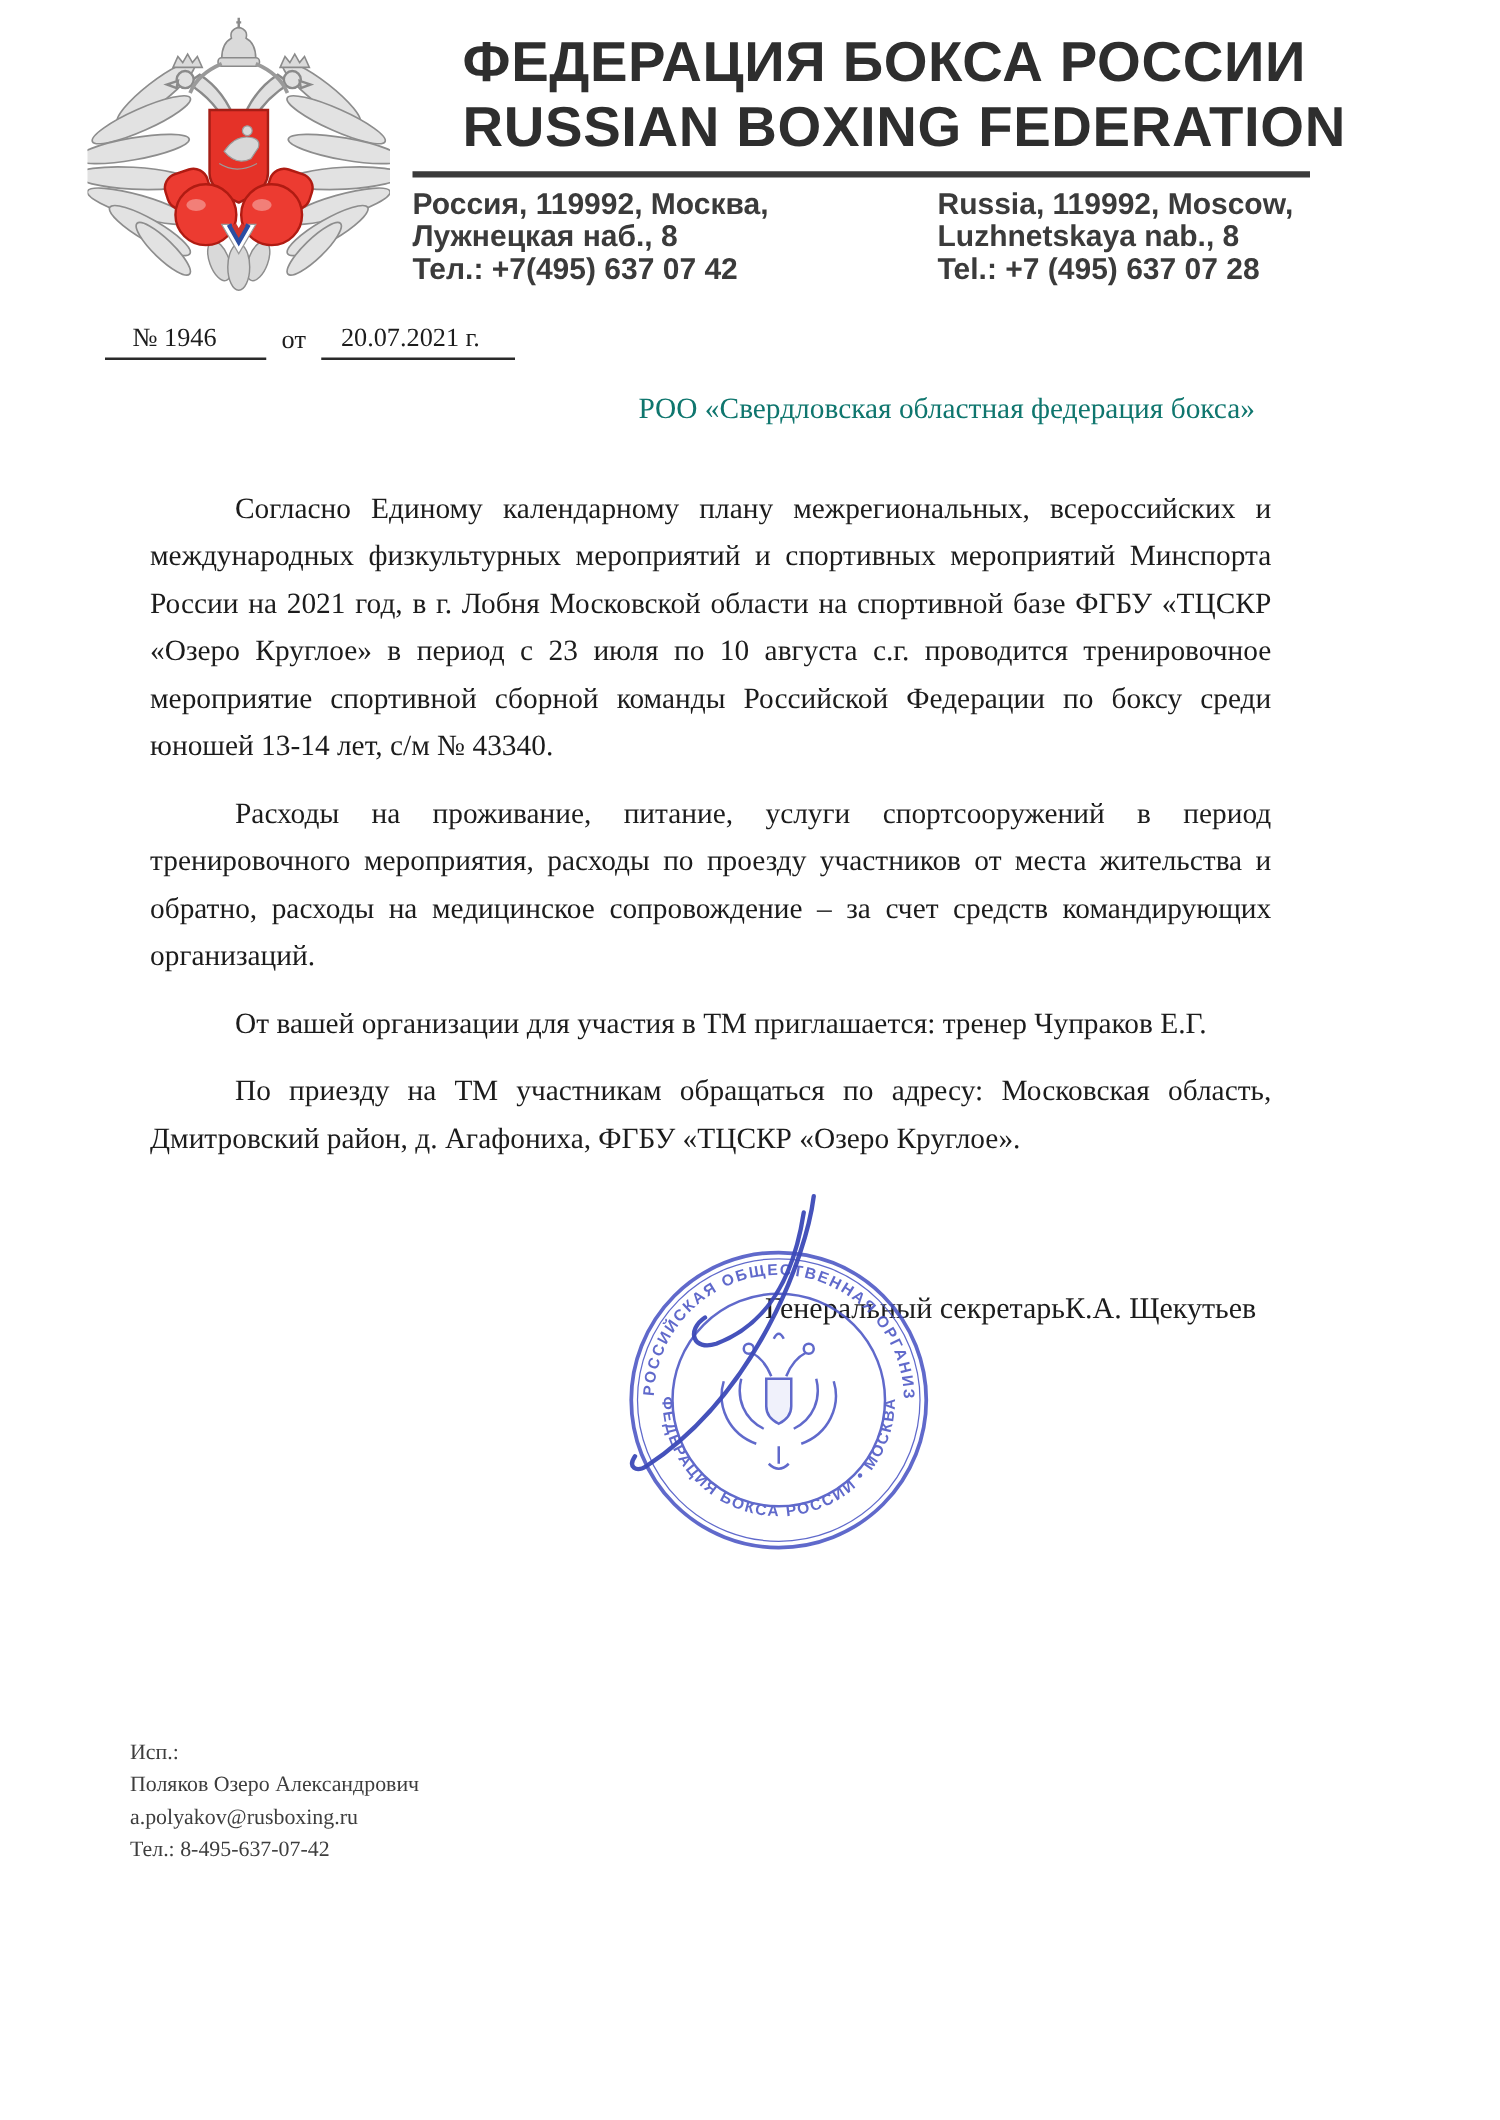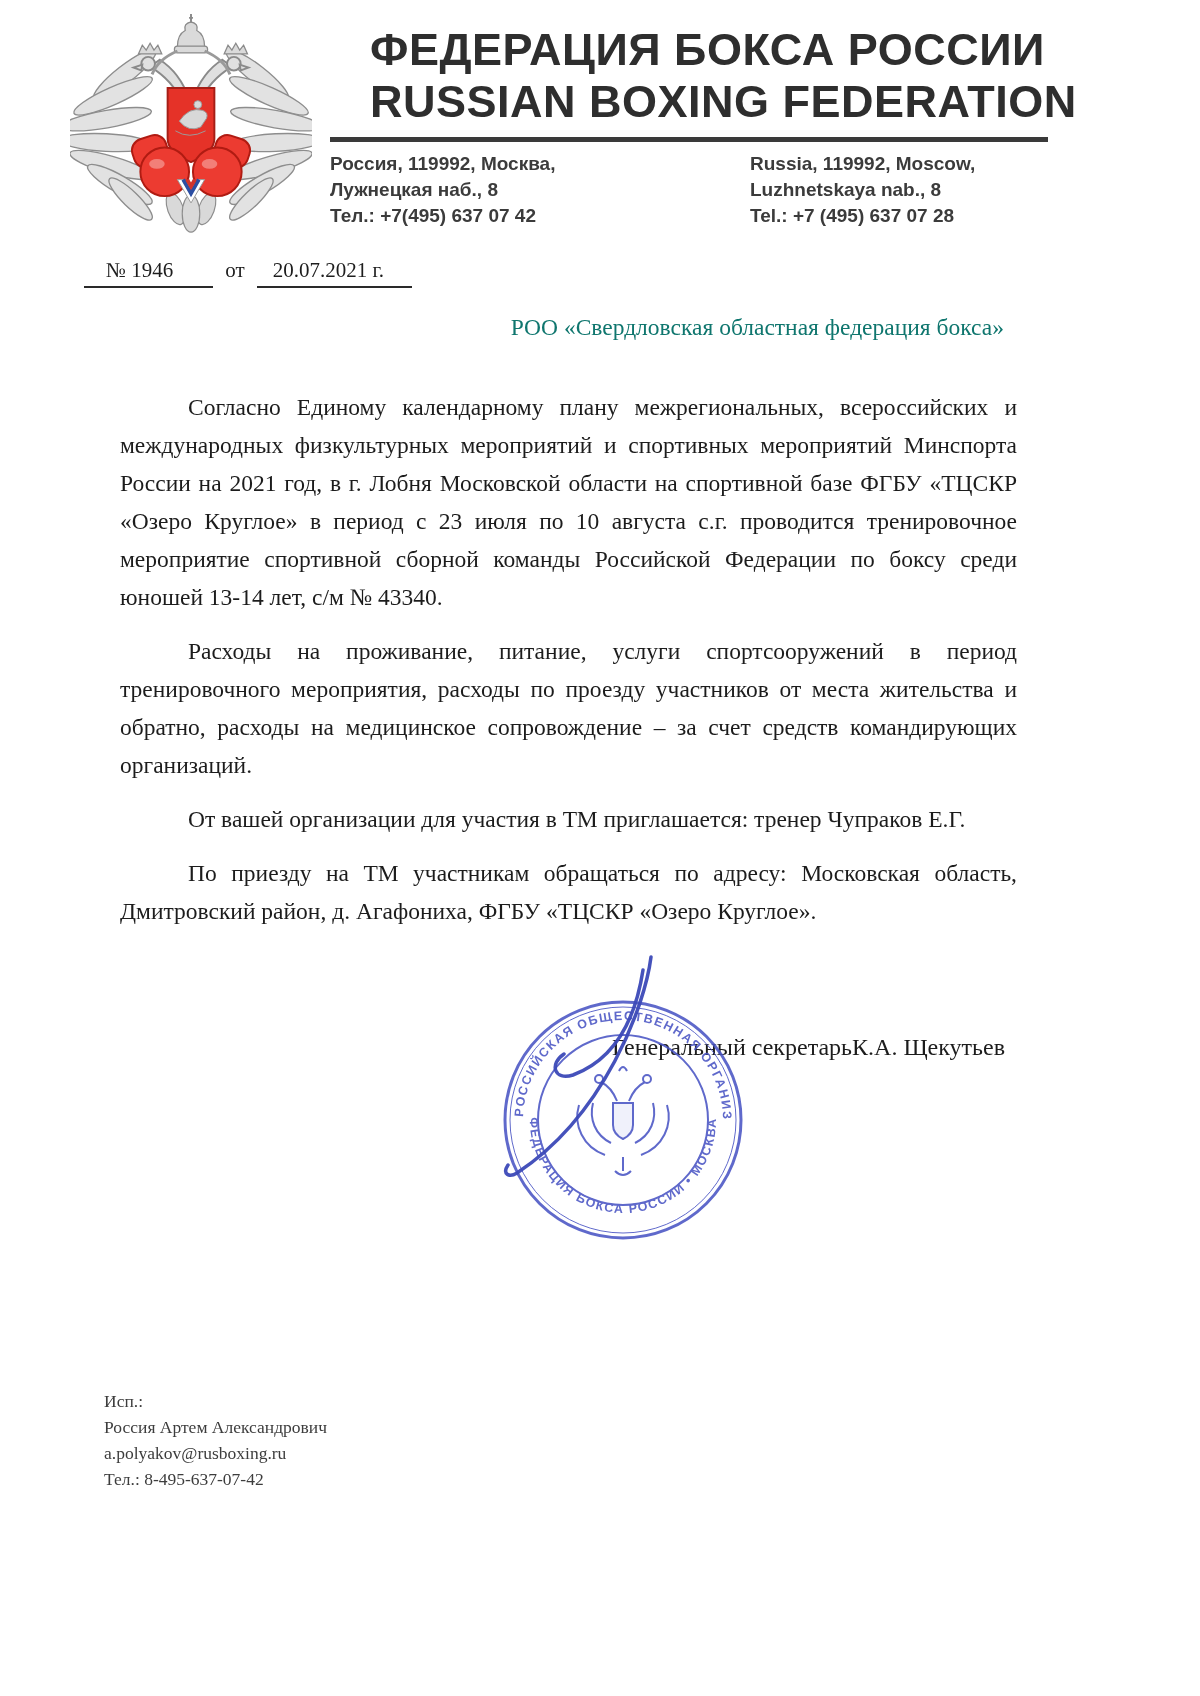--- a/index.html
+++ b/index.html
@@ -14,25 +14,25 @@
   .title{
     font-family:"Liberation Sans", sans-serif; font-weight:bold;
     font-size:45px; line-height:52px; color:#2e2e2e; letter-spacing:.5px;
     white-space:nowrap;
     margin-left:40px;
   }
   .rule{margin-top:9px; height:5px; background:#3a3a3a;}
   .addresses{
     display:flex; margin-top:9px;
     font-family:"Liberation Sans", sans-serif; font-weight:bold;
-    font-size:19px; line-height:26px; color:#3b3b3b;
+    font-size:24px; line-height:26px; color:#3b3b3b;
   }
   .addr-ru{width:420px;}
   
-  .refline{position:absolute; left:84px; top:258px; font-size:21px; color:#1d1d1d; display:flex; align-items:flex-start;}
+  .refline{position:absolute; left:84px; top:258px; font-size:21px; color:#1d1d1d; display:flex; align-items:center;}
   .uline{border-bottom:2px solid #2a2a2a;}
   .ref-num{padding:0 40px 3px 22px;}
   .ref-from{margin:0 12px; padding-bottom:3px;}
   .ref-date{padding:0 28px 3px 16px;}
   
   .recipient{position:absolute; left:104px; top:314px; width:900px; text-align:right; font-size:23.5px; color:#0f766e;}
   
   .bodytext{position:absolute; left:104px; top:372px; width:929px; font-size:23.5px; line-height:38px; text-align:justify; color:#1c1c1c;}
   .bodytext p{margin:16px; text-indent:68px;}
   
@@ -188,18 +188,18 @@
 
       <g stroke="#3c49b8" stroke-width="3.5" fill="none" stroke-linecap="round" opacity="0.95">
         <path d="M196,32 C190,80 150,190 62,248 C54,253 47,249 53,240"></path>
         <path d="M188,45 C178,110 150,138 118,150 C99,156 94,139 109,129"></path>
       </g>
     </svg>
   </div>
 
   <div class="executor">
     <div>Исп.:</div>
-    <div>Россия Артем Александрович</div>
+    <div>Поляков Озеро Александрович</div>
     <div>a.polyakov@rusboxing.ru</div>
     <div>Тел.: 8-495-637-07-42</div>
   </div>
 
 </div>
 
 </body></html>

